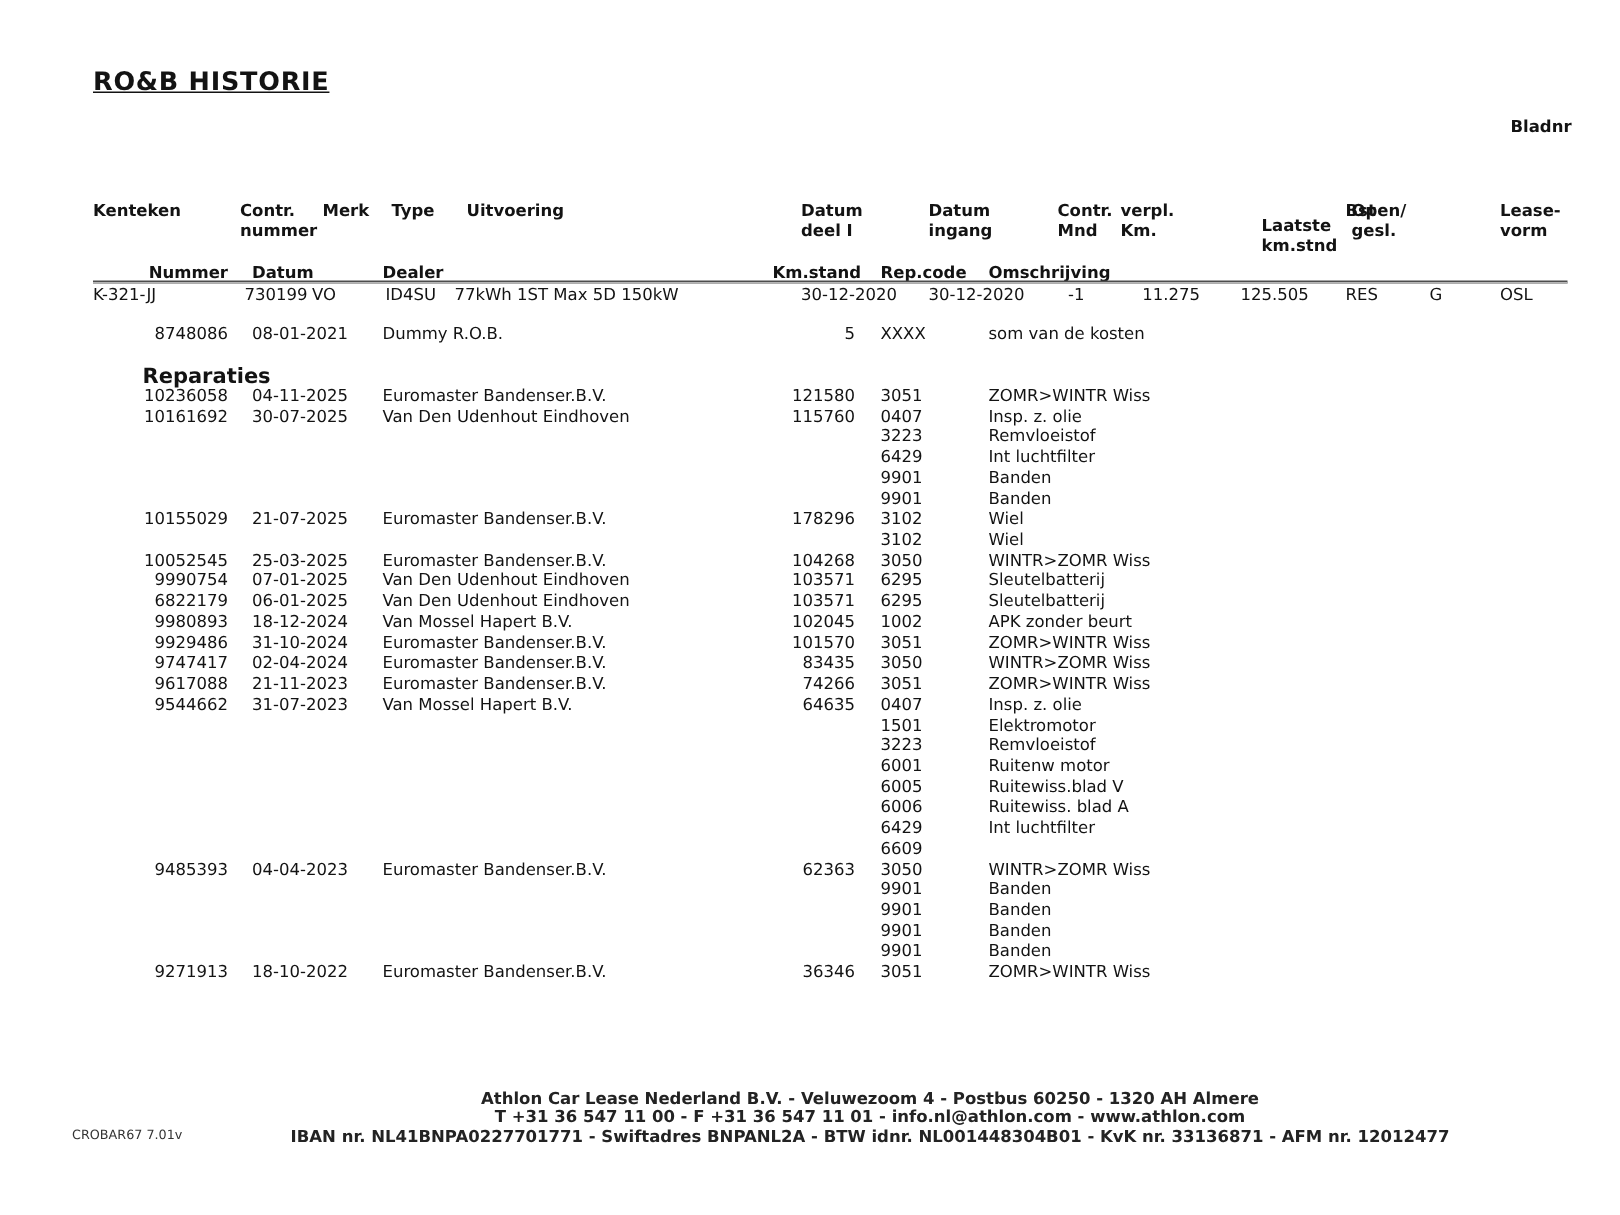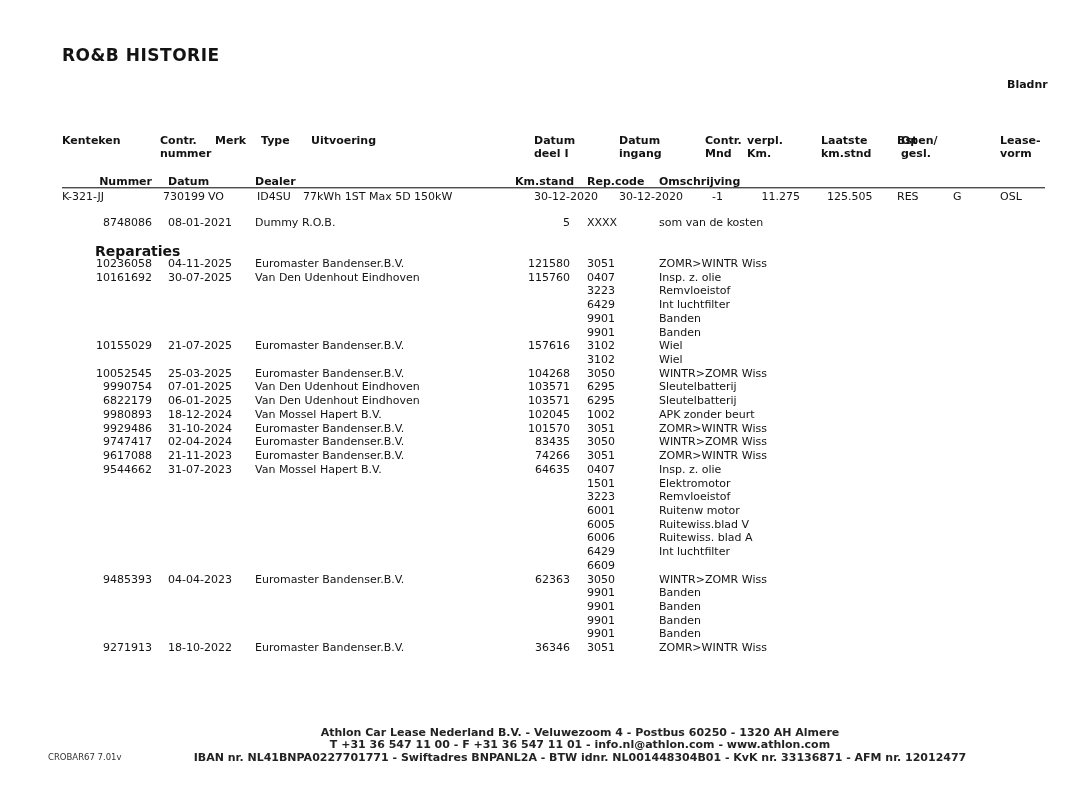--- a/index.html
+++ b/index.html
@@ -3,29 +3,29 @@
 <meta charset="utf-8">
 <style>
   * { margin:0; padding:0; box-sizing:border-box; }
   html,body { background:#ffffff; }
   body {
     width:1080px; height:810px; position:relative; overflow:hidden;
     font-family:"DejaVu Sans", sans-serif; color:#131313;
   }
   .abs { position:absolute; }
 
-  .title { left:62px; top:45px; font-size:17px; font-weight:bold; letter-spacing:0.5px; }
+  .title { left:62px; top:45px; font-size:17px; font-weight:bold; letter-spacing:0.5px;text-decoration:underline; }
   .bladnr { left:1007px; top:78px; font-size:11px; font-weight:bold; }
 
   
   .h1 { top:134px; font-size:11px; line-height:13px; font-weight:bold; white-space:pre-line; }
   .x-kenteken { left:62px; }  .x-contrnr { left:160px; } .x-merk { left:215px; }
   .x-type { left:261px; }     .x-uitv { left:311px; }    .x-dd1 { left:534px; }
   .x-ding { left:619px; }     .x-cmnd { left:705px; }    .x-vkm { left:747px; }
-  .x-lkm { left:821px; }      .x-bst { left:897px; }     .x-og { left:901px; }
+  .x-lkm { left:841px;margin-top:10px; }      .x-bst { left:897px; }     .x-og { left:901px; }
   .x-lv { left:1000px; }
 
   
   .h2 { top:175px; font-size:11px; line-height:13px; font-weight:bold; }
   .x-nummer { left:62px; width:90px; text-align:right; }
   .x-datum { left:168px; }  .x-dealer { left:255px; }
   .x-kmstand { left:515px; width:55px; text-align:right; }
   .x-repcode { left:587px; } .x-oms { left:659px; }
 
   .rule { left:62px; top:187px; width:983px; height:2px; background:#4d4d4d; border-bottom:1px solid #b5b5b5; }
@@ -188,21 +188,21 @@
     <span></span>
     <span>9901</span>
     <span>Banden</span>
   </div>
 
   <div class="rrow">
     <span class="num">10155029</span>
     <span></span>
     <span>21-07-2025</span>
     <span>Euromaster Bandenser.B.V.</span>
-    <span class="km">157616</span>
+    <span class="km">178296</span>
     <span></span>
     <span>3102</span>
     <span>Wiel</span>
   </div>
 
   <div class="rrow">
     <span class="num"></span>
     <span></span>
     <span></span>
     <span></span>

